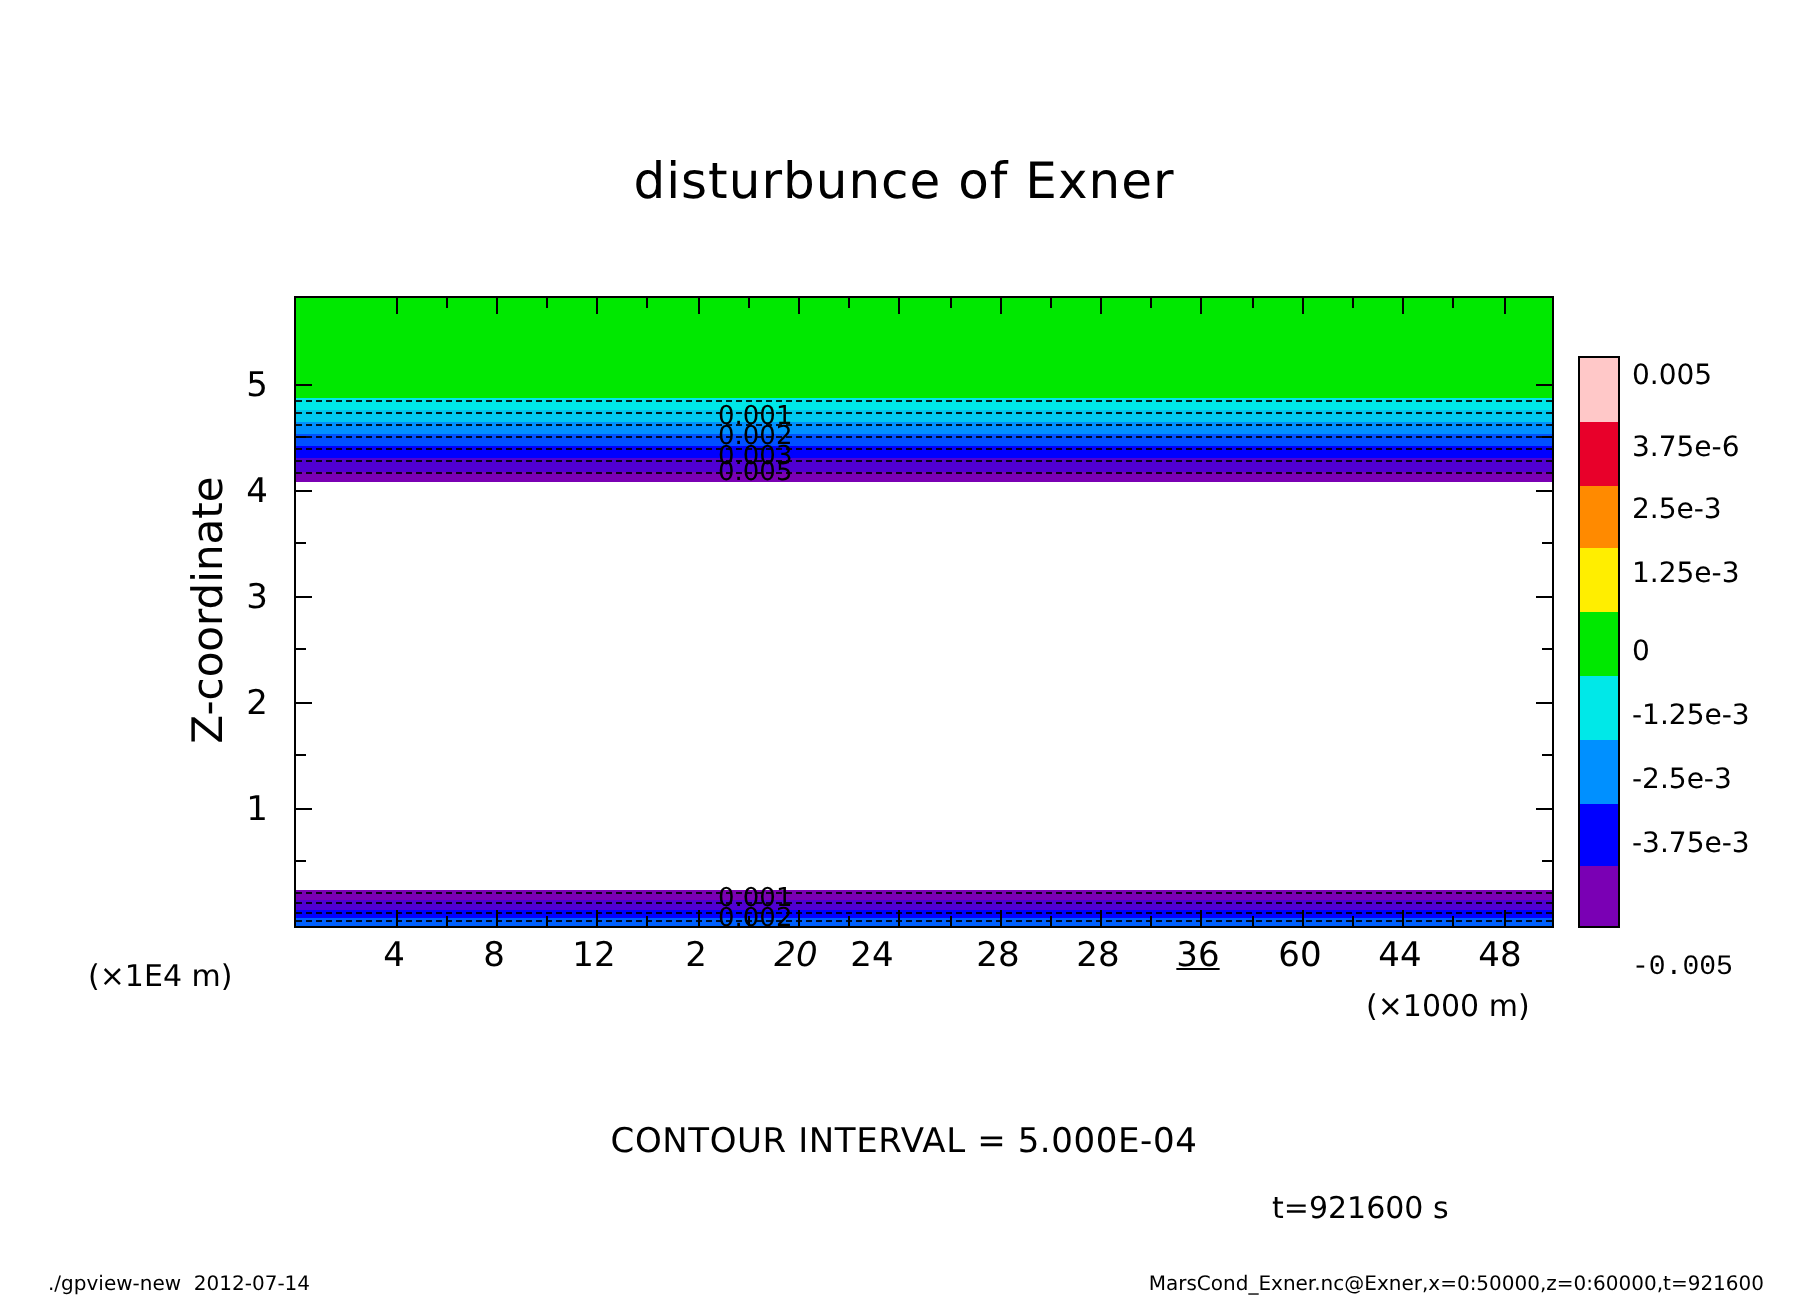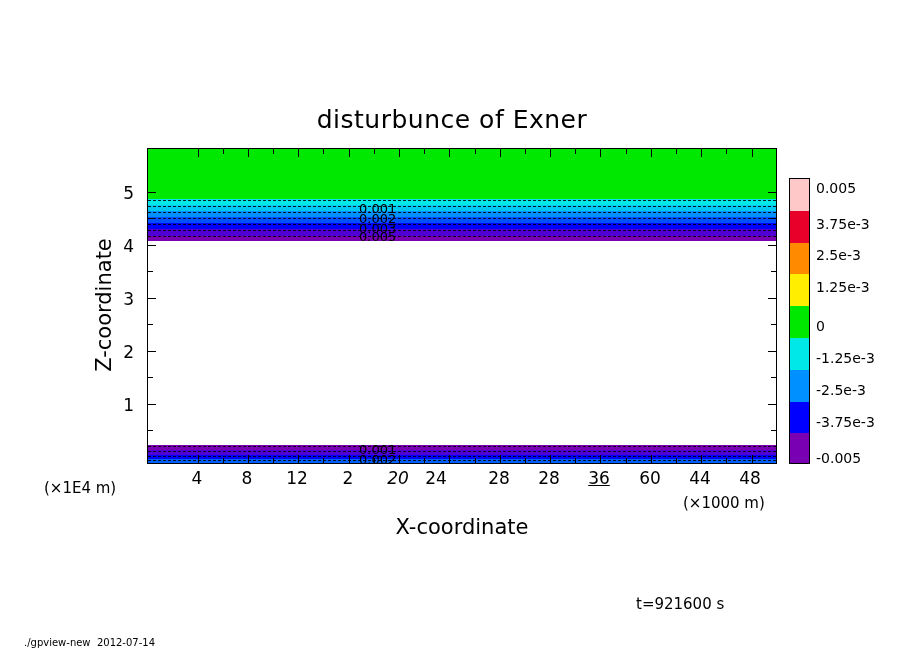--- a/index.html
+++ b/index.html
@@ -24,21 +24,20 @@
     font-family: "DejaVu Sans", sans-serif;
   }
   
   #title {
     left: 0;
     top: 76px;
     width: 904px;
     text-align: center;
     font-size: 25px;
     letter-spacing: 0.5px;
-    margin-top: 29px;
   }
   
   #plot-frame {
     position: absolute;
     left: 147px;
     top: 148px;
     width: 630px;
     height: 316px;
     border: 1.5px solid #000000;
     box-sizing: border-box;
@@ -283,41 +282,42 @@
   <div class="txt xtick-label" style="left:479px; top:468px;">28</div>
   <div class="txt xtick-label" style="left:529px; top:468px;">28</div>
   <div class="txt xtick-label" style="left:579px; top:468px;text-decoration:underline;">36</div>
   <div class="txt xtick-label" style="left:630px; top:468px;">60</div>
   <div class="txt xtick-label" style="left:680px; top:468px;">44</div>
   <div class="txt xtick-label" style="left:730px; top:468px;">48</div>
 
   <div class="txt" id="xunit">(×1E4 m)</div>
   <div class="txt" id="xunit2">(×1000 m)</div>
 
-  <div class="txt" id="xlabel">X-coordinate</div>
 
   <div id="colorbar">
     <div class="cb-seg" style="height:31.8px; background:#ffc8c8;"></div>
     <div class="cb-seg" style="height:31.8px; background:#e8002a;"></div>
     <div class="cb-seg" style="height:31.8px; background:#ff8a00;"></div>
     <div class="cb-seg" style="height:31.8px; background:#ffee00;"></div>
     <div class="cb-seg" style="height:31.8px; background:#00e800;"></div>
     <div class="cb-seg" style="height:31.8px; background:#00e8e8;"></div>
     <div class="cb-seg" style="height:31.8px; background:#0090ff;"></div>
     <div class="cb-seg" style="height:31.8px; background:#0000ff;"></div>
     <div class="cb-seg" style="height:31.8px; background:#7a00b4;"></div>
   </div>
 
   <div class="txt cb-label" style="top:180px;">0.005</div>
-  <div class="txt cb-label" style="top:216px;">3.75e-3</div>
+  <div class="txt cb-label" style="top:216px;">3.75e-6</div>
   <div class="txt cb-label" style="top:247px;">2.5e-3</div>
   <div class="txt cb-label" style="top:279px;">1.25e-3</div>
   <div class="txt cb-label" style="top:318px;">0</div>
   <div class="txt cb-label" style="top:350px;">-1.25e-3</div>
   <div class="txt cb-label" style="top:382px;">-2.5e-3</div>
   <div class="txt cb-label" style="top:414px;">-3.75e-3</div>
-  <div class="txt cb-label" style="top:450px;">-0.005</div>
-
+  <div class="txt cb-label" style="top:476px;font-family:Liberation Mono, monospace;">-0.005</div>
+
+  <div class="txt" id="contour-interval">CONTOUR INTERVAL = 5.000E-04</div>
   <div class="txt" id="time-label">t=921600 s</div>
 
   <div class="txt" id="footer-left">./gpview-new  2012-07-14</div>
+  <div class="txt" id="footer-right">MarsCond_Exner.nc@Exner,x=0:50000,z=0:60000,t=921600</div>
 
 </div>
 
 </body></html>

